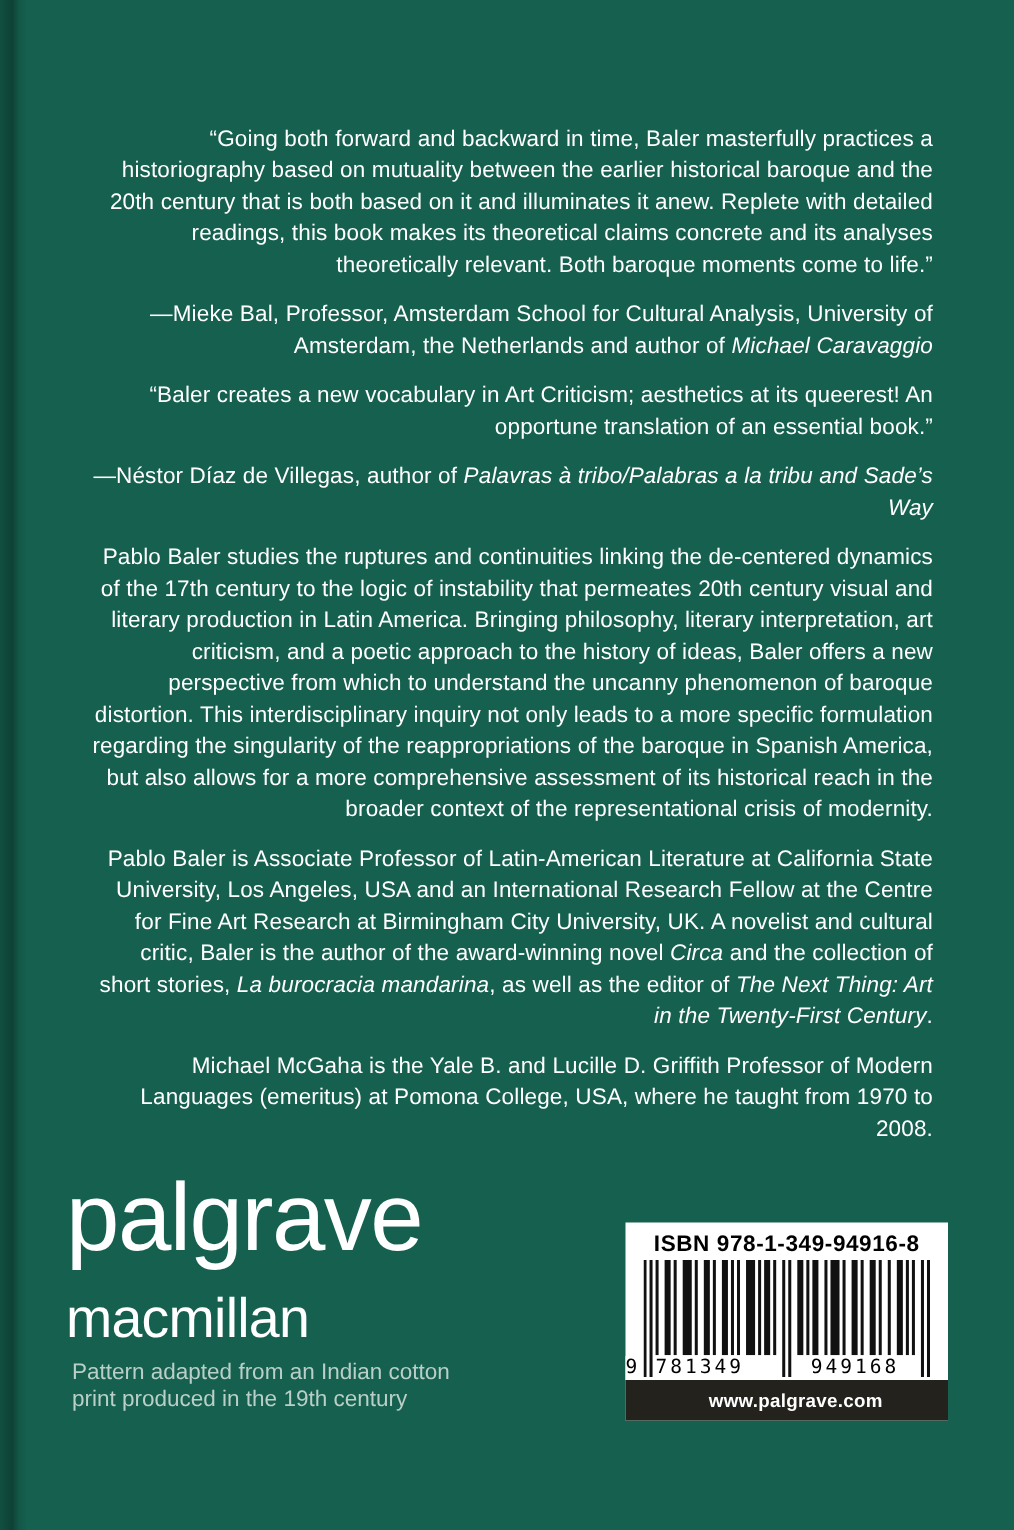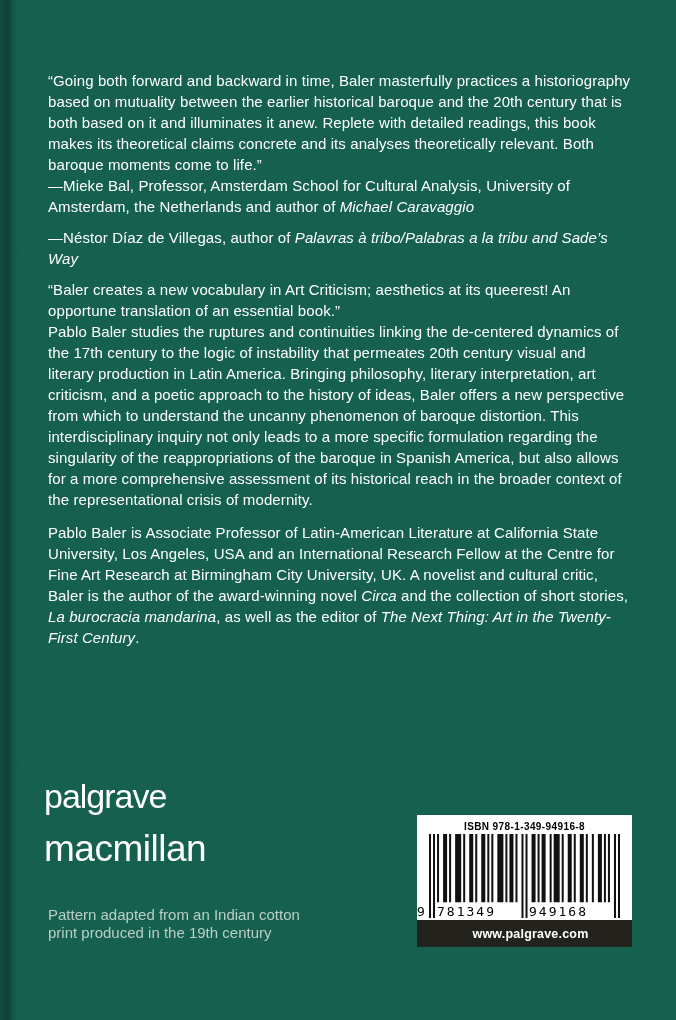--- a/index.html
+++ b/index.html
@@ -31,35 +31,35 @@
   .content {
     position: absolute;
     top: 70px;
     left: 48px;
     width: 586px;
     font-size: 15px;
     line-height: 21px;
     letter-spacing: 0.1px;
   }
 
-  .para { margin: 0; }
+  .para { margin: 12px; text-align: right; }
   .gap-sm { margin-bottom: 10px; }
   .gap-md { margin-bottom: 12px; }
 
   .b { font-weight: normal; }
   .i { font-style: italic; }
 
   .logo {
     position: absolute;
     left: 44px;
     top: 779px;
     line-height: 1;
   }
   .logo-line1 {
-    font-size: 34px;
+    font-size: 64px;
     font-weight: 500;
     letter-spacing: -1px;
   }
   .logo-line2 {
     font-size: 37px;
     font-weight: 400;
     letter-spacing: -0.5px;
     margin-top: 17px;
   }
 
@@ -79,21 +79,21 @@
     top: 815px;
     width: 215px;
     height: 132px;
     background: var(--panel-bg, #ffffff);
     color: var(--panel-text, #000000);
     display: flex;
     flex-direction: column;
   }
   .isbn-label {
     text-align: center;
-    font-size: 10px;
+    font-size: 15px;
     letter-spacing: 0.4px;
     padding: 6px 0 2px;
     font-weight: bold;
   }
   .bars-wrap {
     flex: 1;
     margin: 0 12px 2px;
     position: relative;
   }
   .bars-wrap svg {
@@ -120,20 +120,21 @@
     left: 8px;
     width: 82px;
     text-align: left;
     letter-spacing: 2px;
     background: var(--panel-bg, #fff);
   }
   .digit-group-2 {
     position: absolute;
     left: 100px;
     width: 82px;
+    text-align: center;
     letter-spacing: 2px;
     background: var(--panel-bg, #fff);
   }
   .website-bar {
     height: 27px;
     background: var(--website-bar-bg, #23221d);
     color: var(--website-text, #ffffff);
     font-size: 12.5px;
     font-weight: bold;
     display: flex;
@@ -147,27 +148,28 @@
 <body>
 
 <div class="cover">
   <div class="spine-shadow"></div>
 
   <div class="content">
 
     <p class="para"><span>“Going both forward and backward in time, Baler masterfully practices a historiography based on mutuality between the earlier historical baroque and the 20th century that is both based on it and illuminates it anew. Replete with detailed readings, this book makes its theoretical claims concrete and its analyses theoretically relevant. Both baroque moments come to life.”</span></p>
     <p class="para gap-sm"><span class="b">—Mieke Bal</span><span>, Professor, Amsterdam School for Cultural Analysis, University of Amsterdam, the Netherlands and author of </span><span class="i">Michael Caravaggio</span></p>
 
+    <p class="para"><span>“Baler creates a new vocabulary in Art Criticism; aesthetics at its queerest! An opportune translation of an essential book.”</span></p>
     <p class="para gap-sm"><span class="b">—Néstor Díaz de Villegas</span><span>, author of </span><span class="i">Palavras à tribo/Palabras a la tribu and Sade’s Way</span></p>
-    <p class="para"><span>“Baler creates a new vocabulary in Art Criticism; aesthetics at its queerest! An opportune translation of an essential book.”</span></p>
 
     <p class="para gap-md"><span>Pablo Baler studies the ruptures and continuities linking the de-centered dynamics of the 17th century to the logic of instability that permeates 20th century visual and literary production in Latin America. Bringing philosophy, literary interpretation, art criticism, and a poetic approach to the history of ideas, Baler offers a new perspective from which to understand the uncanny phenomenon of baroque distortion. This interdisciplinary inquiry not only leads to a more specific formulation regarding the singularity of the reappropriations of the baroque in Spanish America, but also allows for a more comprehensive assessment of its historical reach in the broader context of the representational crisis of modernity.</span></p>
 
     <p class="para gap-md"><span class="b">Pablo Baler</span><span> is Associate Professor of Latin-American Literature at California State University, Los Angeles, USA and an International Research Fellow at the Centre for Fine Art Research at Birmingham City University, UK. A novelist and cultural critic, Baler is the author of the award-winning novel </span><span class="i">Circa</span><span> and the collection of short stories, </span><span class="i">La burocracia mandarina</span><span>, as well as the editor of </span><span class="i">The Next Thing: Art in the Twenty-First Century</span><span>.</span></p>
 
+    <p class="para"><span class="b">Michael McGaha</span><span> is the Yale B. and Lucille D. Griffith Professor of Modern Languages (emeritus) at Pomona College, USA, where he taught from 1970 to 2008.</span></p>
 
   </div>
 
   <div class="logo">
     <div class="logo-line1">palgrave</div>
     <div class="logo-line2">macmillan</div>
   </div>
 
   <div class="barcode-panel">
     <div class="isbn-label">ISBN 978-1-349-94916-8</div>

